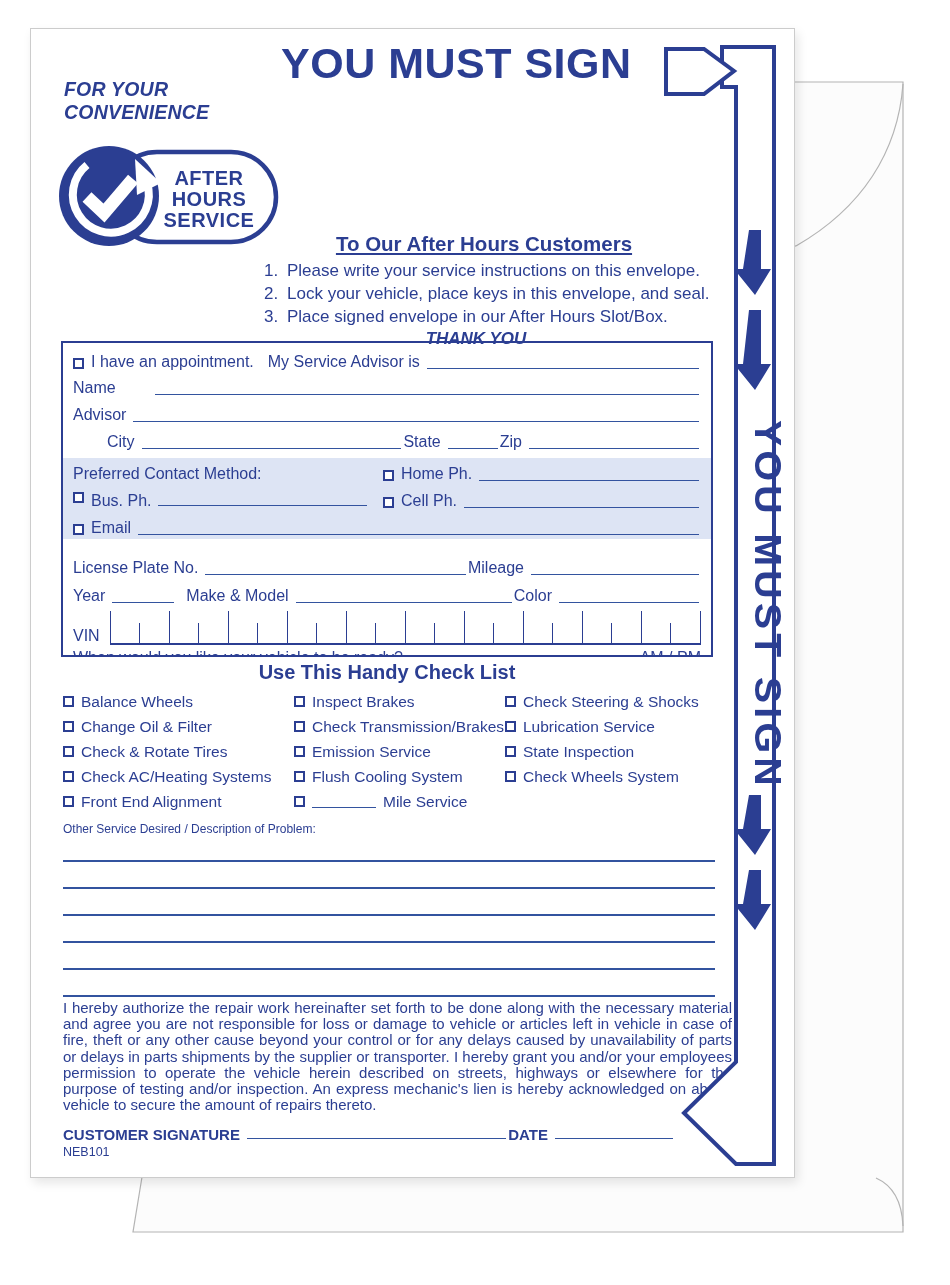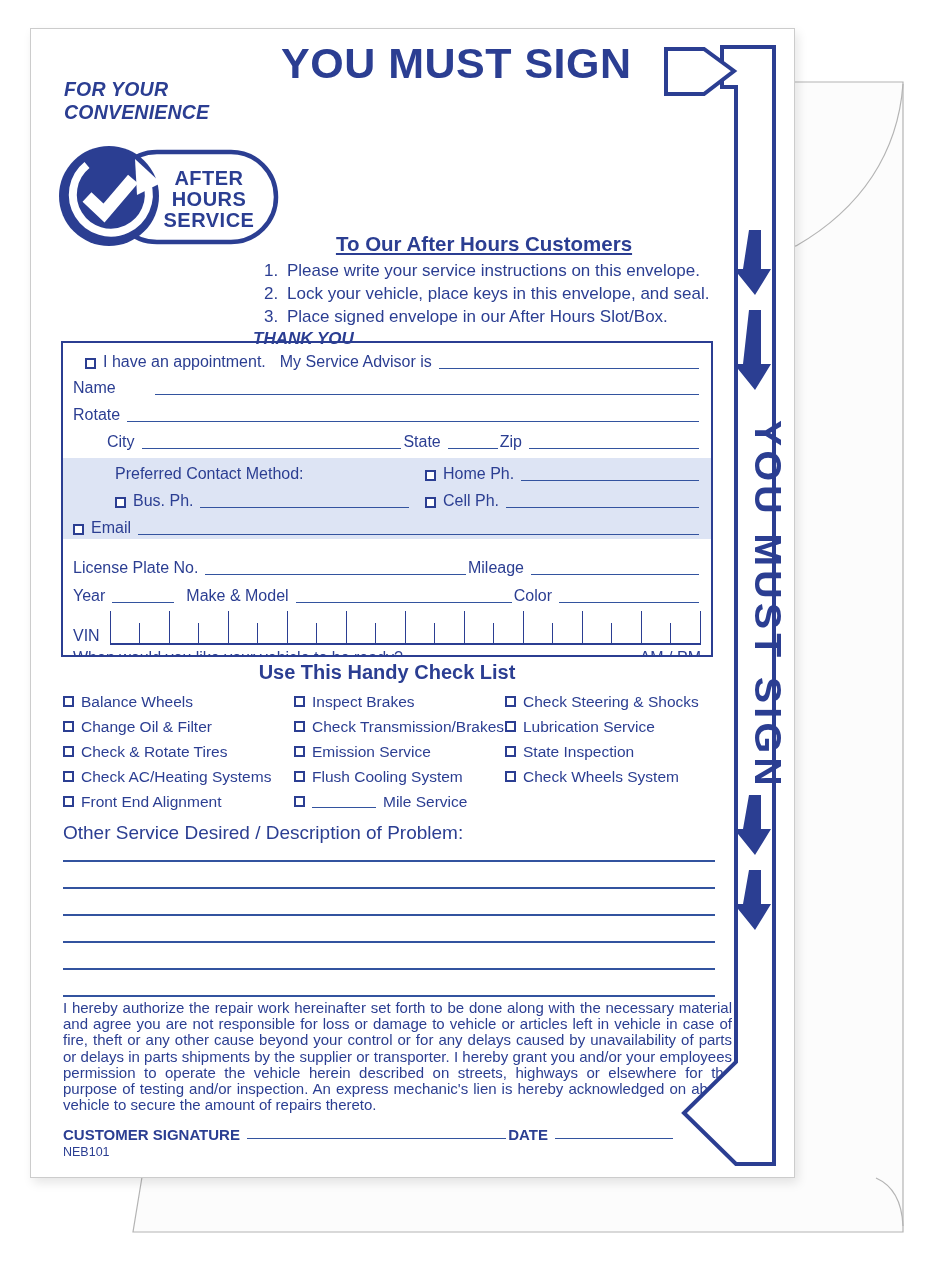--- a/index.html
+++ b/index.html
@@ -25,52 +25,52 @@
 
   .logo{position:absolute; left:26px; top:114px;}
   .logo-circle{fill:var(--ink);}
   .pill{fill:none; stroke:var(--ink); stroke-width:4.5;}
   .logo-word{fill:var(--ink); font-family:"Liberation Sans",sans-serif; font-weight:bold; font-size:20px; text-anchor:middle; letter-spacing:.5px;}
 
   .note{position:absolute; left:222px; top:203px; width:462px; color:var(--ink);}
   .note-title{font-weight:bold; font-size:20.5px; text-align:center; text-decoration:underline; margin-bottom:3px;}
   .note ol{margin-left:30px; font-size:17px; line-height:23px;}
   .note li{color:var(--ink); padding-left:4px;}
-  .thanks{font-style:italic; font-weight:bold; font-size:17px; text-align:left; padding-right:16px; margin-top:1px;}
+  .thanks{font-style:italic; font-weight:bold; font-size:17px; text-align:center; padding-right:16px; margin-top:1px;}
 
   .formbox{position:absolute; left:30px; top:312px; width:652px; height:316px; border:2px solid var(--ink);
            color:var(--ink); font-size:16px; overflow:hidden;}
   .row{display:flex; align-items:flex-end; padding:0 10px; white-space:nowrap;}
-  .r-appt{height:30px;margin-left:12px;} .r-name{height:26px;gap:32px;} .r-addr{height:27px;} .r-city{height:27px;padding-left:44px;}
+  .r-appt{height:30px;} .r-name{height:26px;gap:32px;} .r-addr{height:27px;} .r-city{height:27px;padding-left:44px;}
   .shadeblk{background:var(--shade); margin-top:5px;}
   .r-shade{height:27px;}
   .r-lic{height:28px; margin-top:12px;} .r-year{height:28px;} .r-vin{height:40px;} .r-ready{height:22px;}
   .lbl{margin-bottom:2px;}
   .fl{flex:1 1 auto; border-bottom:1.6px solid var(--line); margin:0 2px 4px 7px; height:14px;}
   .fl.w50{flex:0 0 50px;} .fl.w118{flex:0 0 118px;} .fl.w140{flex:0 0 140px;} .fl.w62{flex:0 0 62px;}
   .fl.w168{flex:0 0 168px;} .fl.w170{flex:0 0 170px;}
   .gap{width:14px;}
   .cb{flex:0 0 auto; width:11px; height:11px; border:2px solid var(--ink); display:inline-block;
       margin:0 7px 4px 0; background:#fff;}
-  .halfL{flex:0 0 310px; display:flex; align-items:flex-end; overflow:hidden;margin-left:42px;}
+  .halfL{flex:0 0 310px; display:flex; align-items:flex-start; overflow:hidden;}
   .halfR{flex:1 1 auto; display:flex; align-items:flex-end;}
   .comb{flex:1 1 auto; height:34px; display:flex; align-items:flex-end; border-bottom:2px solid var(--ink);
         border-right:1.6px solid var(--ink); margin:0 0 2px 10px;}
   .vc{flex:1 1 auto; border-left:1.6px solid var(--ink); height:62%;}
   .vc:nth-child(odd){height:100%;}
 
   .cl-title{position:absolute; left:30px; top:632px; width:652px; text-align:center; color:var(--ink);
             font-weight:bold; font-size:20px;}
   .cl{position:absolute; left:32px; top:660px; width:655px; display:grid;
       grid-template-columns:231px 211px 1fr; grid-auto-rows:25px;}
   .ck{display:flex; align-items:center; color:var(--ink); font-size:15.5px; white-space:nowrap;}
   .ck .cb{margin:0 7px 0 0;}
   .fl-mile{width:64px; border-bottom:1.6px solid var(--line); height:12px; margin-right:7px;}
 
-  .other-lbl{position:absolute; left:32px; top:793px; color:var(--ink); font-size:19px;}
+  .other-lbl{position:absolute; left:32px; top:793px; color:var(--ink); font-size:12px;}
   .ruled{position:absolute; left:32px; top:806px; width:652px;}
   .rl{height:27px; border-bottom:2px solid var(--line);}
 
   .legal{position:absolute; left:32px; top:971px; width:669px; color:var(--ink); font-size:15px;
          line-height:16.2px; text-align:justify;}
 
   .sig{position:absolute; left:32px; top:1088px; width:612px; display:flex; align-items:flex-end;
        color:var(--ink); font-weight:bold; font-size:15px; height:26px; white-space:nowrap;}
   .sig .fl{height:12px;}
   .formnum{position:absolute; left:32px; top:1116px; color:var(--ink); font-size:12.5px;}
@@ -128,21 +128,21 @@
         <span class="lbl">I have an appointment.</span>
         <span class="gap"></span>
         <span class="lbl">My Service Advisor is</span>
         <span class="fl"></span>
       </div>
       <div class="row r-name">
         <span class="lbl">Name</span>
         <span class="fl"></span>
       </div>
       <div class="row r-addr">
-        <span class="lbl">Rotate</span>
+        <span class="lbl">Advisor</span>
         <span class="fl"></span>
       </div>
       <div class="row r-city">
         <span class="lbl">City</span>
         <span class="fl"></span>
         <span class="lbl">State</span>
         <span class="fl w50"></span>
         <span class="lbl">Zip</span>
         <span class="fl w170"></span>
       </div>

